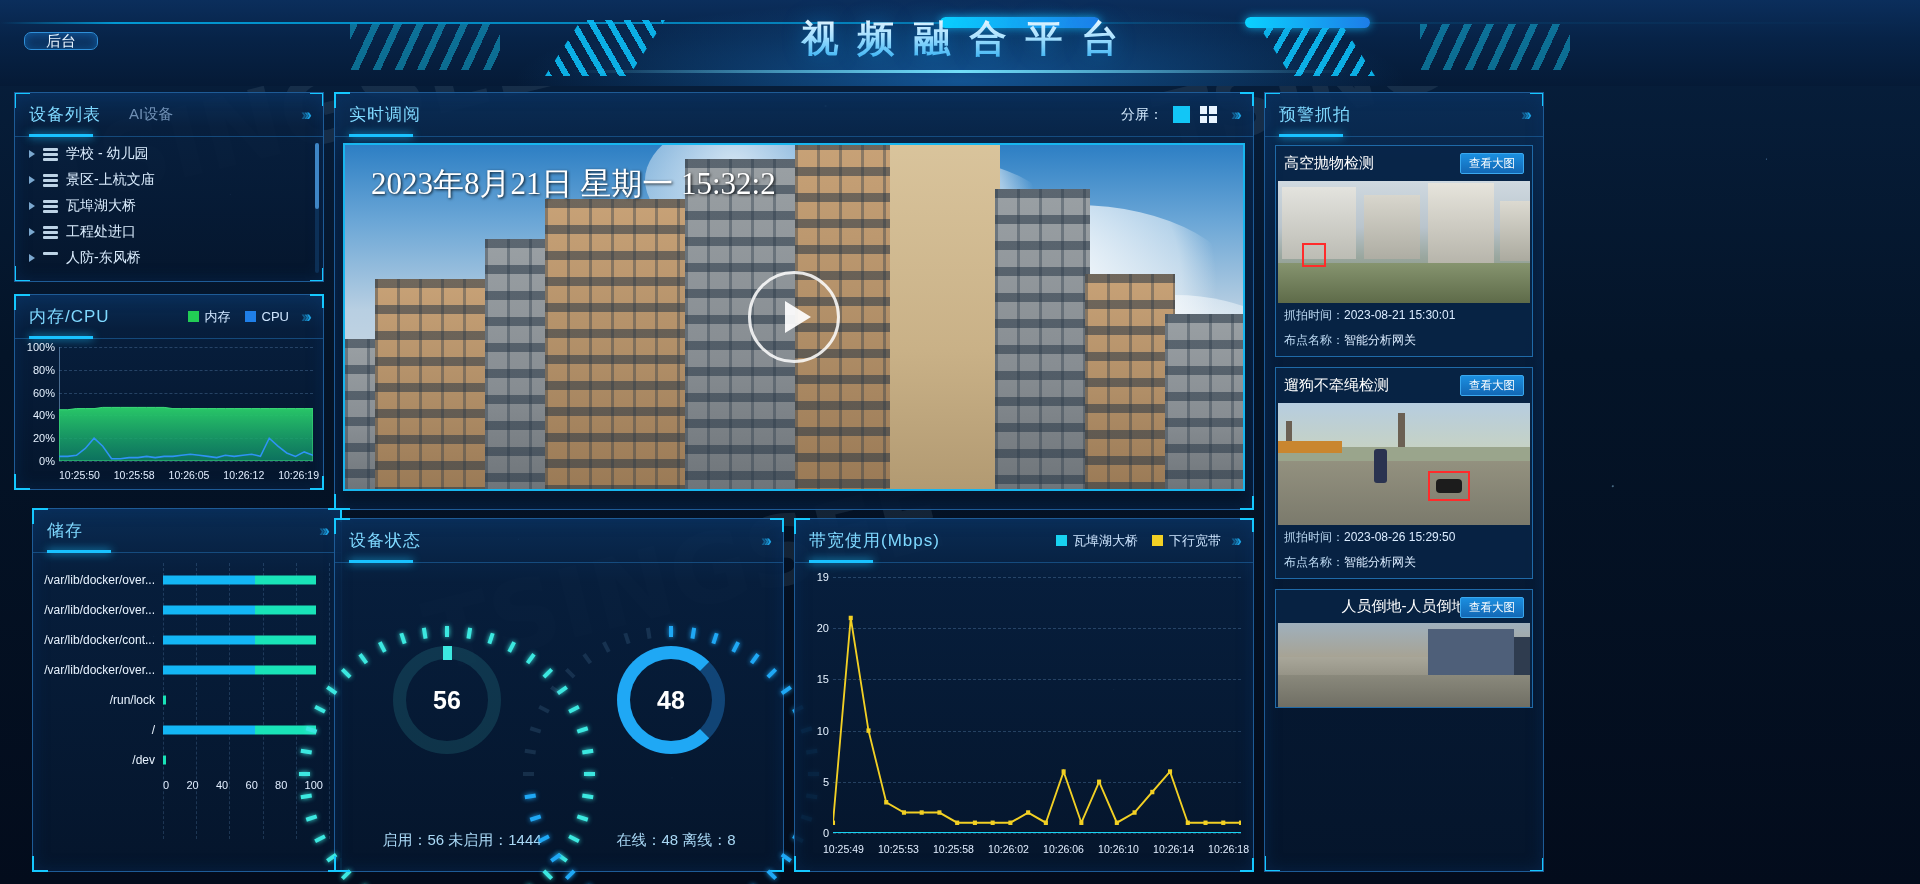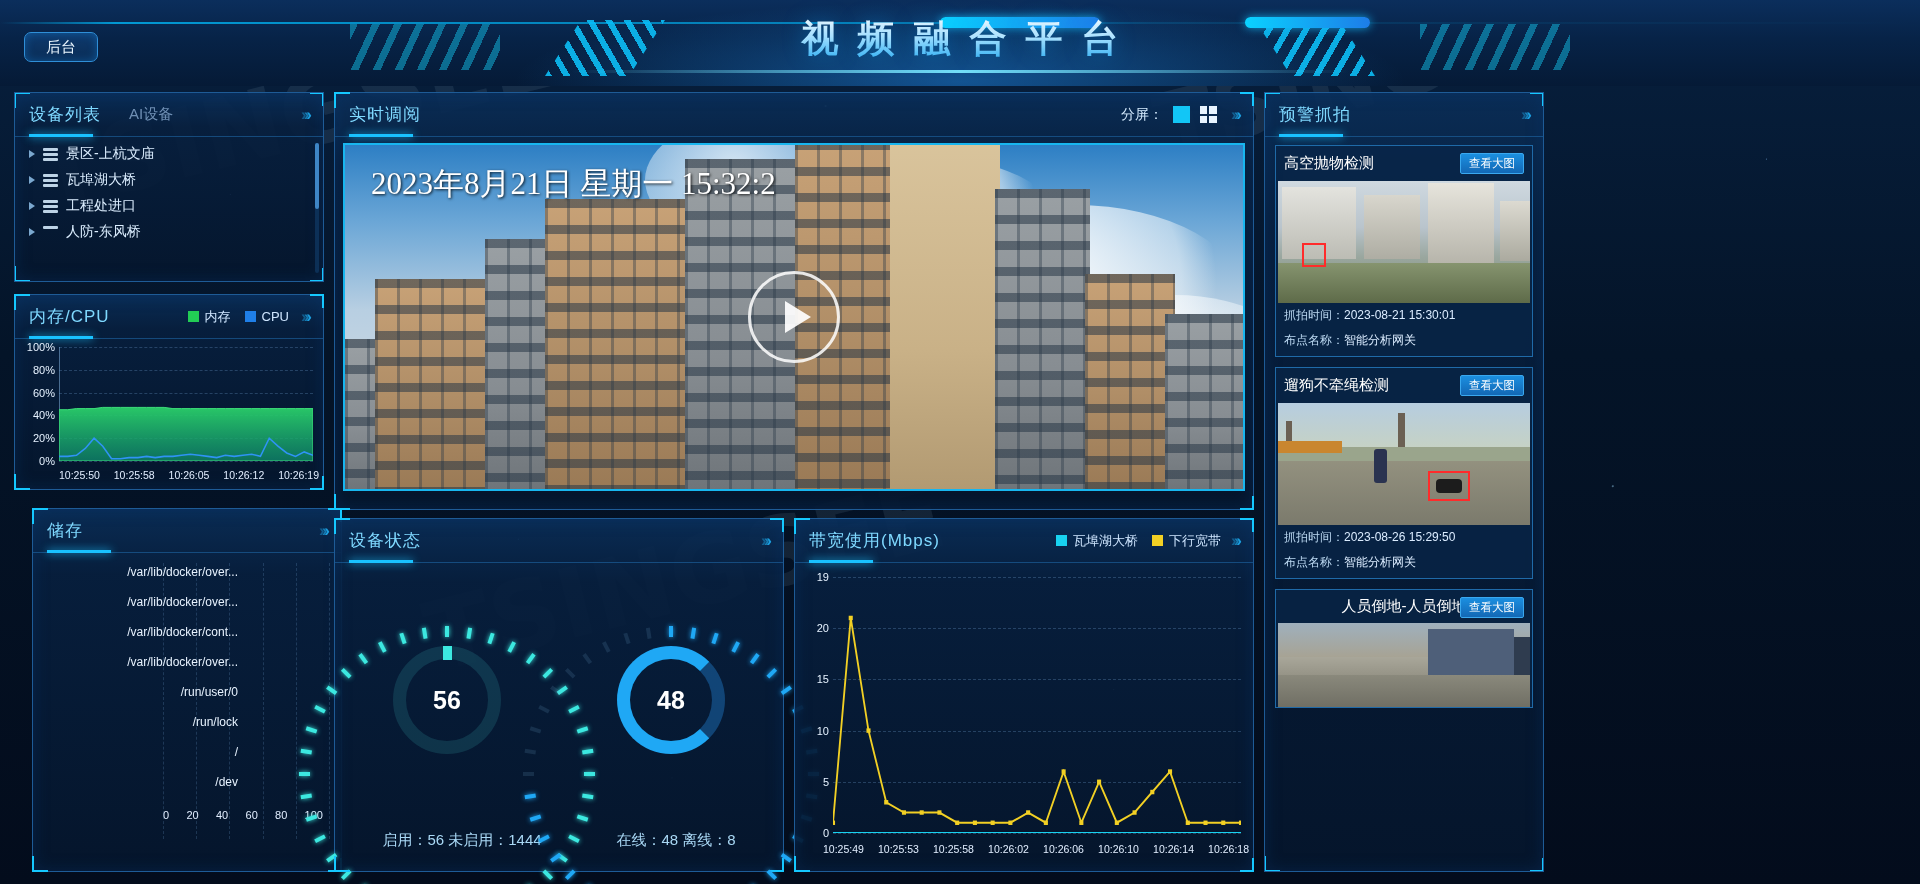--- a/index.html
+++ b/index.html
@@ -53,21 +53,21 @@
   .hdr-deco.left{left:350px;}
   .hdr-deco.right{right:350px;}
   .stripes{width:100%;height:100%;
      background:repeating-linear-gradient(115deg, rgba(18,190,230,.55) 0px, rgba(18,190,230,.55) 7px, rgba(10,40,80,0) 7px, rgba(10,40,80,0) 20px);}
   .slash-l{position:absolute;left:545px;top:20px;width:120px;height:56px;
      background:repeating-linear-gradient(60deg,#0cc6ff 0 6px,transparent 6px 16px);
      clip-path:polygon(30% 0,100% 0,70% 100%,0 100%);opacity:.85;}
   .slash-r{position:absolute;right:545px;top:20px;width:120px;height:56px;
      background:repeating-linear-gradient(-60deg,#0cc6ff 0 6px,transparent 6px 16px);
      clip-path:polygon(0 0,70% 0,100% 100%,30% 100%);opacity:.85;}
-  .btn-back{position:absolute;left:24px;top:32px;width:74px;height:30px;
+  .btn-back{position:absolute;left:24px;top:32px;width:74px;height:18px;
      border:1px solid #2f8fd8;border-radius:7px;
      background:linear-gradient(180deg,#0e3a6e,#0a2c55);
      color:#eaf6ff;font-size:15px;display:flex;align-items:center;justify-content:center;
      box-shadow:0 0 10px rgba(20,130,220,.45) inset;cursor:pointer;}
 
   
   .panel{position:absolute;border:1px solid #1e5b96;
      background:linear-gradient(180deg,rgba(10,46,88,.92) 0%,rgba(7,31,62,.92) 18%,rgba(5,22,45,.92) 100%);
      box-shadow:0 0 16px rgba(10,60,120,.35) inset;}
   .panel::before,.panel::after{content:"";position:absolute;width:14px;height:14px;border:2px solid #15c8ff;}
@@ -102,21 +102,21 @@
   .mem-chart{position:relative;height:148px;}
   .ytick{position:absolute;right:calc(100% + 4px);transform:translateY(-50%);font-size:11px;color:#e6f2ff;white-space:nowrap;}
   .plot{position:absolute;left:44px;right:10px;top:8px;bottom:26px;}
   .gridline{position:absolute;left:0;right:0;height:0;border-top:1px dashed rgba(120,170,220,.28);}
   .xlabels{position:absolute;left:44px;right:4px;bottom:6px;display:flex;justify-content:space-between;font-size:10.5px;color:#e2eeff;}
   .axis-v{position:absolute;left:44px;top:8px;bottom:26px;width:1px;background:rgba(140,190,235,.5);}
 
   
   #stor-panel{left:32px;top:508px;width:310px;height:364px;}
   .stor-body{position:relative;height:316px;padding:12px 12px 0 0;}
-  .stor-row{display:flex;align-items:center;height:30px;flex-direction:column;}
+  .stor-row{display:flex;align-items:center;height:30px;}
   .stor-label{width:130px;text-align:right;padding-right:8px;font-size:12px;color:#e8f3ff;white-space:nowrap;overflow:hidden;}
   .stor-track{position:relative;flex:1;height:30px;}
   .stor-bar{position:absolute;left:0;top:50%;transform:translateY(-50%);height:9px;
      background:linear-gradient(90deg,#13b6f5 0%,#13b6f5 68%,#19e3b8 68%,#19e3b8 100%);}
   .stor-grid{position:absolute;left:130px;right:12px;top:10px;bottom:30px;}
   .stor-grid i{position:absolute;top:0;bottom:0;width:1px;border-left:1px dashed rgba(120,170,220,.22);}
   .stor-x{display:flex;justify-content:space-between;font-size:11px;color:#e2eeff;margin-left:130px;margin-right:6px;padding-top:4px;}
 
   
   #live-panel{left:334px;top:92px;width:920px;height:418px;}
@@ -213,20 +213,29 @@
 
 <div class="panel" id="device-panel">
   <div class="pcorner-tr"></div>
     <div class="pcorner-br"></div>
   <div class="phead">
     <div class="ptitle active-underline">设备列表</div>
     <div class="ptab">AI设备</div>
     <div class="chev"><span>›</span><span>›</span><span>›</span></div>
   </div>
   <div class="dev-body">
+    <div class="dev-item">
+      <div class="tri"></div>
+      <div class="svr">
+          <i></i>
+          <i></i>
+          <i></i>
+        </div>
+      <span>学校 - 幼儿园</span>
+    </div>
     <div class="dev-item">
       <div class="tri"></div>
       <div class="svr">
           <i></i>
           <i></i>
           <i></i>
         </div>
       <span>景区-上杭文庙</span>
     </div>
     <div class="dev-item">
@@ -342,26 +351,20 @@
         <div class="stor-row">
           <div class="stor-label">/var/lib/docker/cont...</div>
           <div class="stor-track">
             <div class="stor-bar" style="width: 92%; background: linear-gradient(90deg, rgb(19, 182, 245) 0%, rgb(19, 182, 245) 60%, rgb(25, 227, 184) 60%, rgb(25, 227, 184) 100%);"></div>
           </div>
         </div>
         <div class="stor-row">
           <div class="stor-label">/var/lib/docker/over...</div>
           <div class="stor-track">
             <div class="stor-bar" style="width: 92%; background: linear-gradient(90deg, rgb(19, 182, 245) 0%, rgb(19, 182, 245) 60%, rgb(25, 227, 184) 60%, rgb(25, 227, 184) 100%);"></div>
-          </div>
-        </div>
-        <div class="stor-row">
-          <div class="stor-label">/run/user/0</div>
-          <div class="stor-track">
-            <div class="stor-bar" style="width: 1.2%; background: rgb(25, 227, 184);"></div>
           </div>
         </div>
         <div class="stor-row">
           <div class="stor-label">/run/lock</div>
           <div class="stor-track">
             <div class="stor-bar" style="width: 2%; background: rgb(25, 227, 184);"></div>
           </div>
         </div>
         <div class="stor-row">
           <div class="stor-label">/</div>

